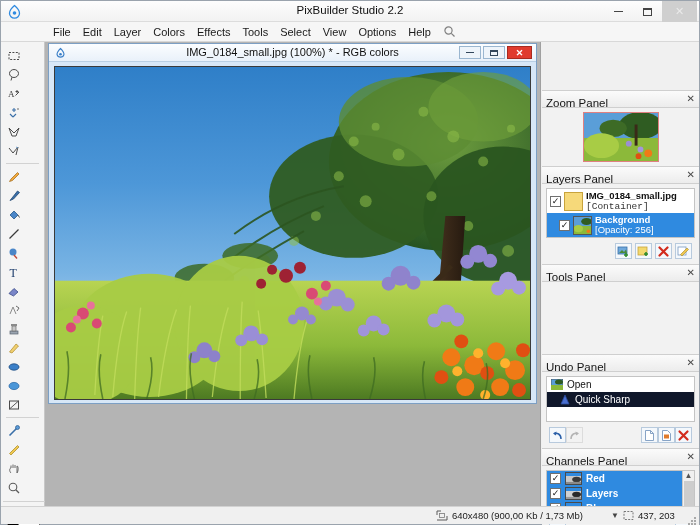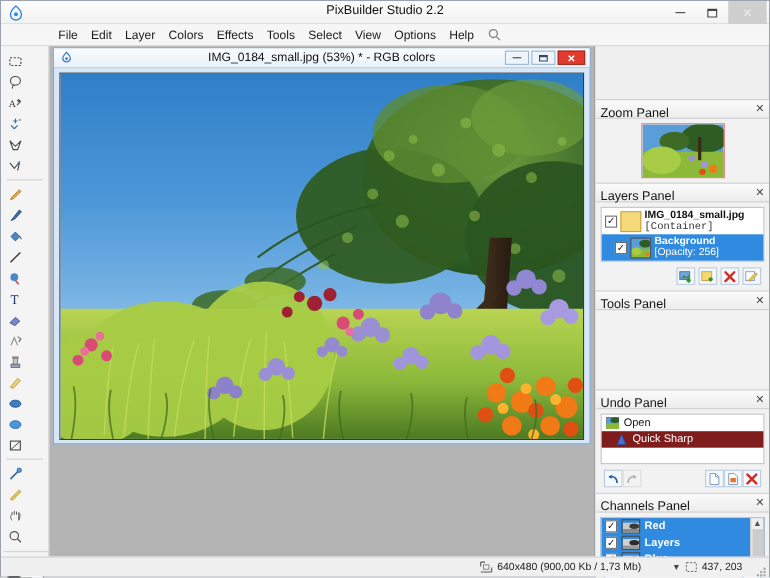--- a/index.html
+++ b/index.html
@@ -196,21 +196,21 @@
   .pbtn {
     width: 17px; height: 16px; border: 1px solid #b8cadd; background: #f4f8fc;
     display: flex; align-items: center; justify-content: center;
   }
 
   
   .undo-row {
     display: flex; align-items: center; gap: 4px; padding: 2px 4px; height: 15px;
     font-size: 10px; color: #111;
   }
-  .undo-row.sel { background: #7f1d1d; color: #fff; }
+  .undo-row.sel { background: #0f172a; color: #fff; }
   .undo-icon { width: 12px; height: 11px; flex: none; position: relative; overflow: hidden; }
   .undo-btnbar { display: flex; align-items: center; padding: 3px 4px; }
   .undo-btnbar .spacer { flex: 1; }
 
   
   .chan-list { position: relative; background: #2f8ae0; border: 1px solid #c4c4c4; margin: 2px 1px; }
   .chan-row { display: flex; align-items: center; gap: 4px; padding: 1px 3px; height: 15px; }
   .chan-thumb { width: 17px; height: 13px; border: 1px solid #4a4a4a; flex: none; overflow: hidden; position: relative; }
   .chan-label { font-size: 10px; color: #fff; font-weight: bold; }
   .chan-scroll {
@@ -428,21 +428,21 @@
 
   <div class="workspace">
     <div class="imgwin">
       <div class="imgwin-title">
         <span class="imgwin-icon">
           <svg width="13" height="13" viewBox="0 0 13 13">
             <path d="M6.5 1.5 C4 4 3 5.8 3 7.4 A3.6 3.6 0 0 0 10 7.4 C10 5.8 9 4 6.5 1.5Z" fill="none" stroke="#3a7fc8" stroke-width="1.1"></path>
             <circle cx="6.5" cy="7.3" r="1.3" fill="#3a7fc8"></circle>
           </svg>
         </span>
-        <div class="imgwin-caption">IMG_0184_small.jpg (53%) * - RGB colors</div>
+        <div class="imgwin-caption">IMG_0184_small.jpg (100%) * - RGB colors</div>
         <div class="iw-btn min">
           <i style="display:block;width:8px;height:1px;background:#33475c"></i>
         </div>
         <div class="iw-btn max">
           <i style="display:block;width:8px;height:6px;border:1px solid #33475c;border-top-width:2px"></i>
         </div>
         <div class="iw-btn close">
           <span>✕</span>
         </div>
       </div>

